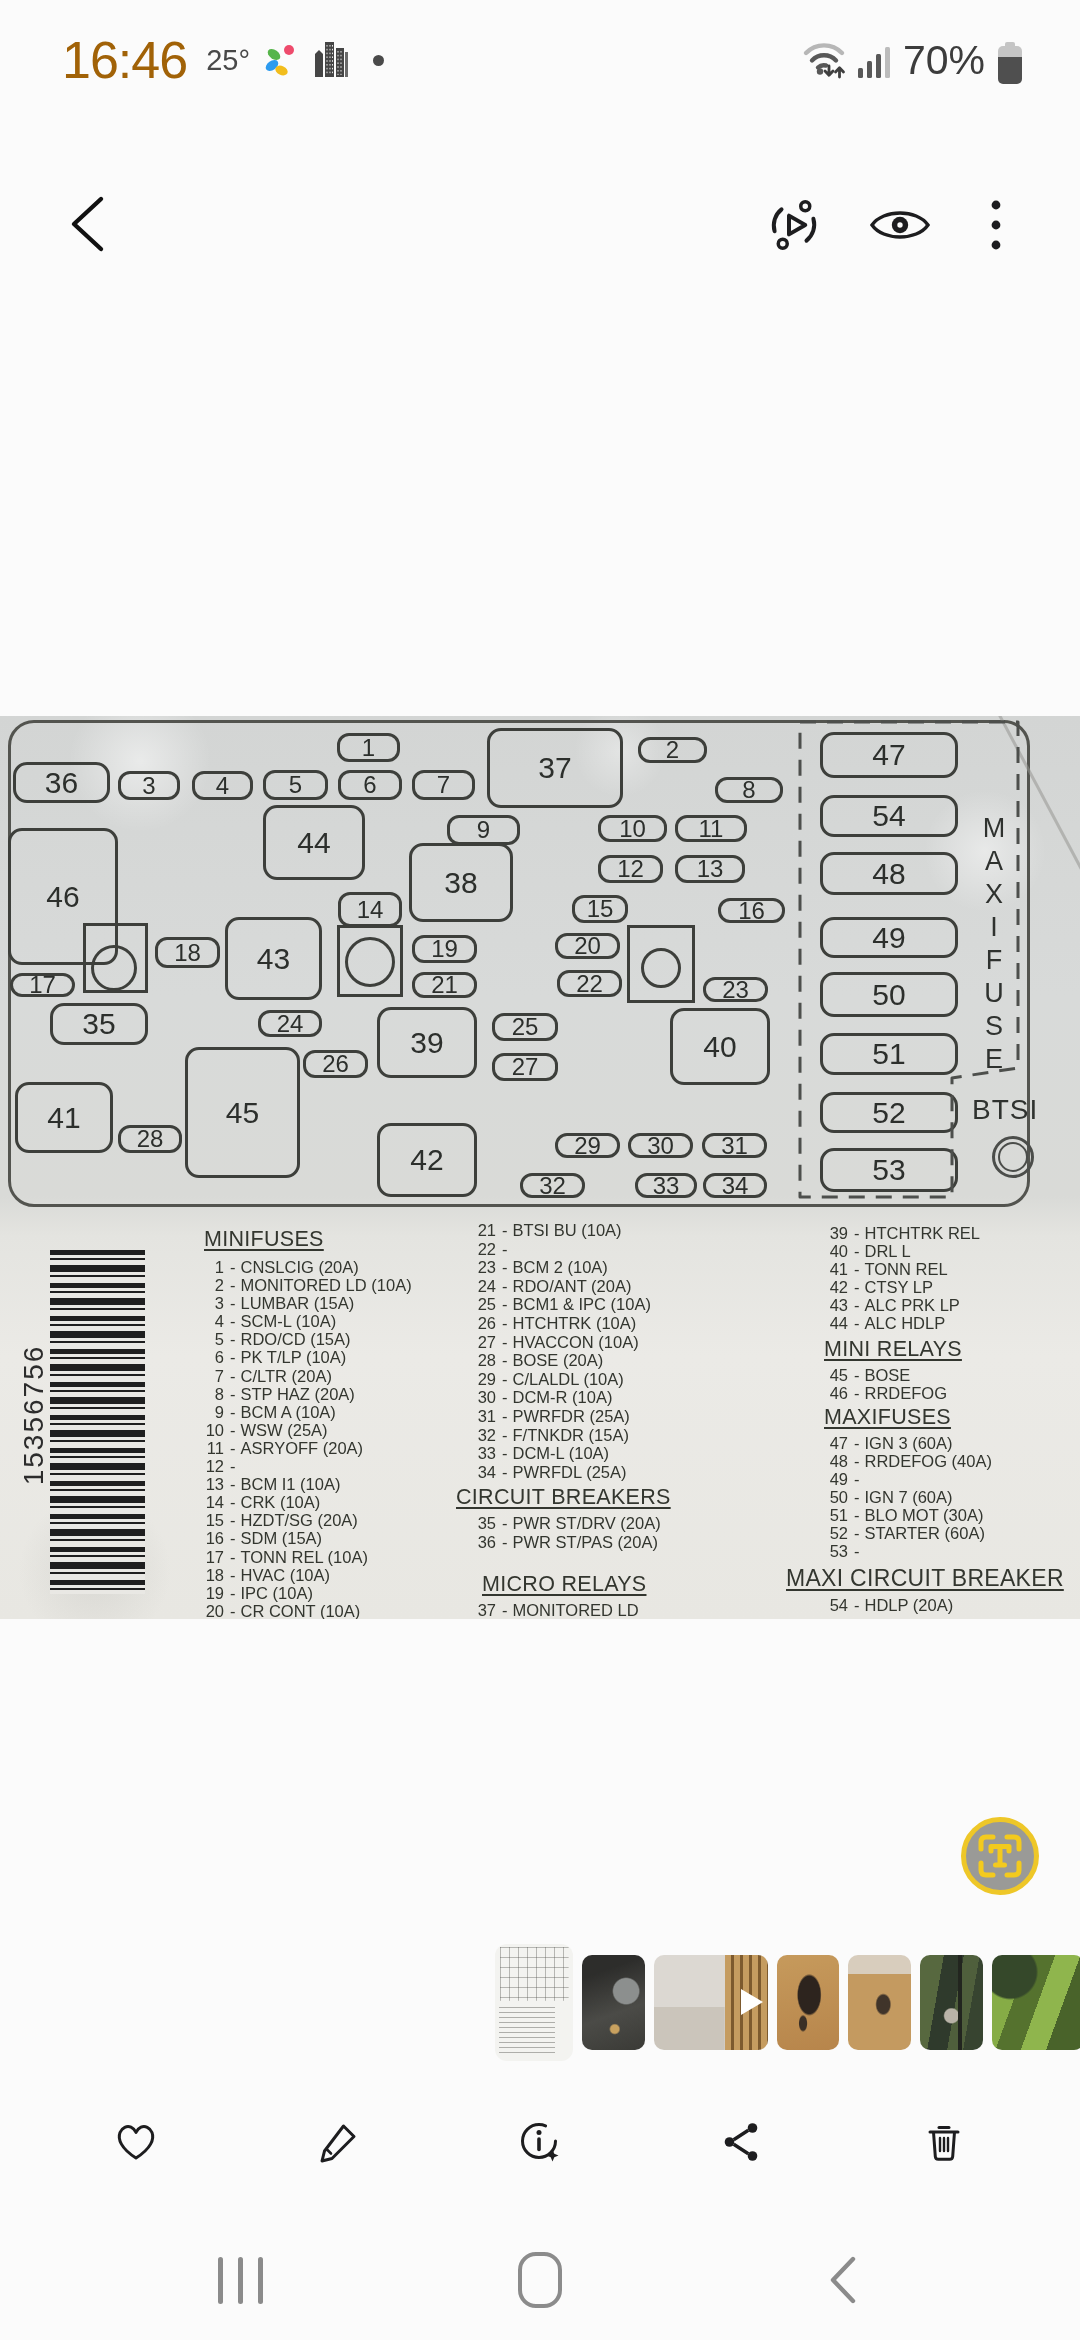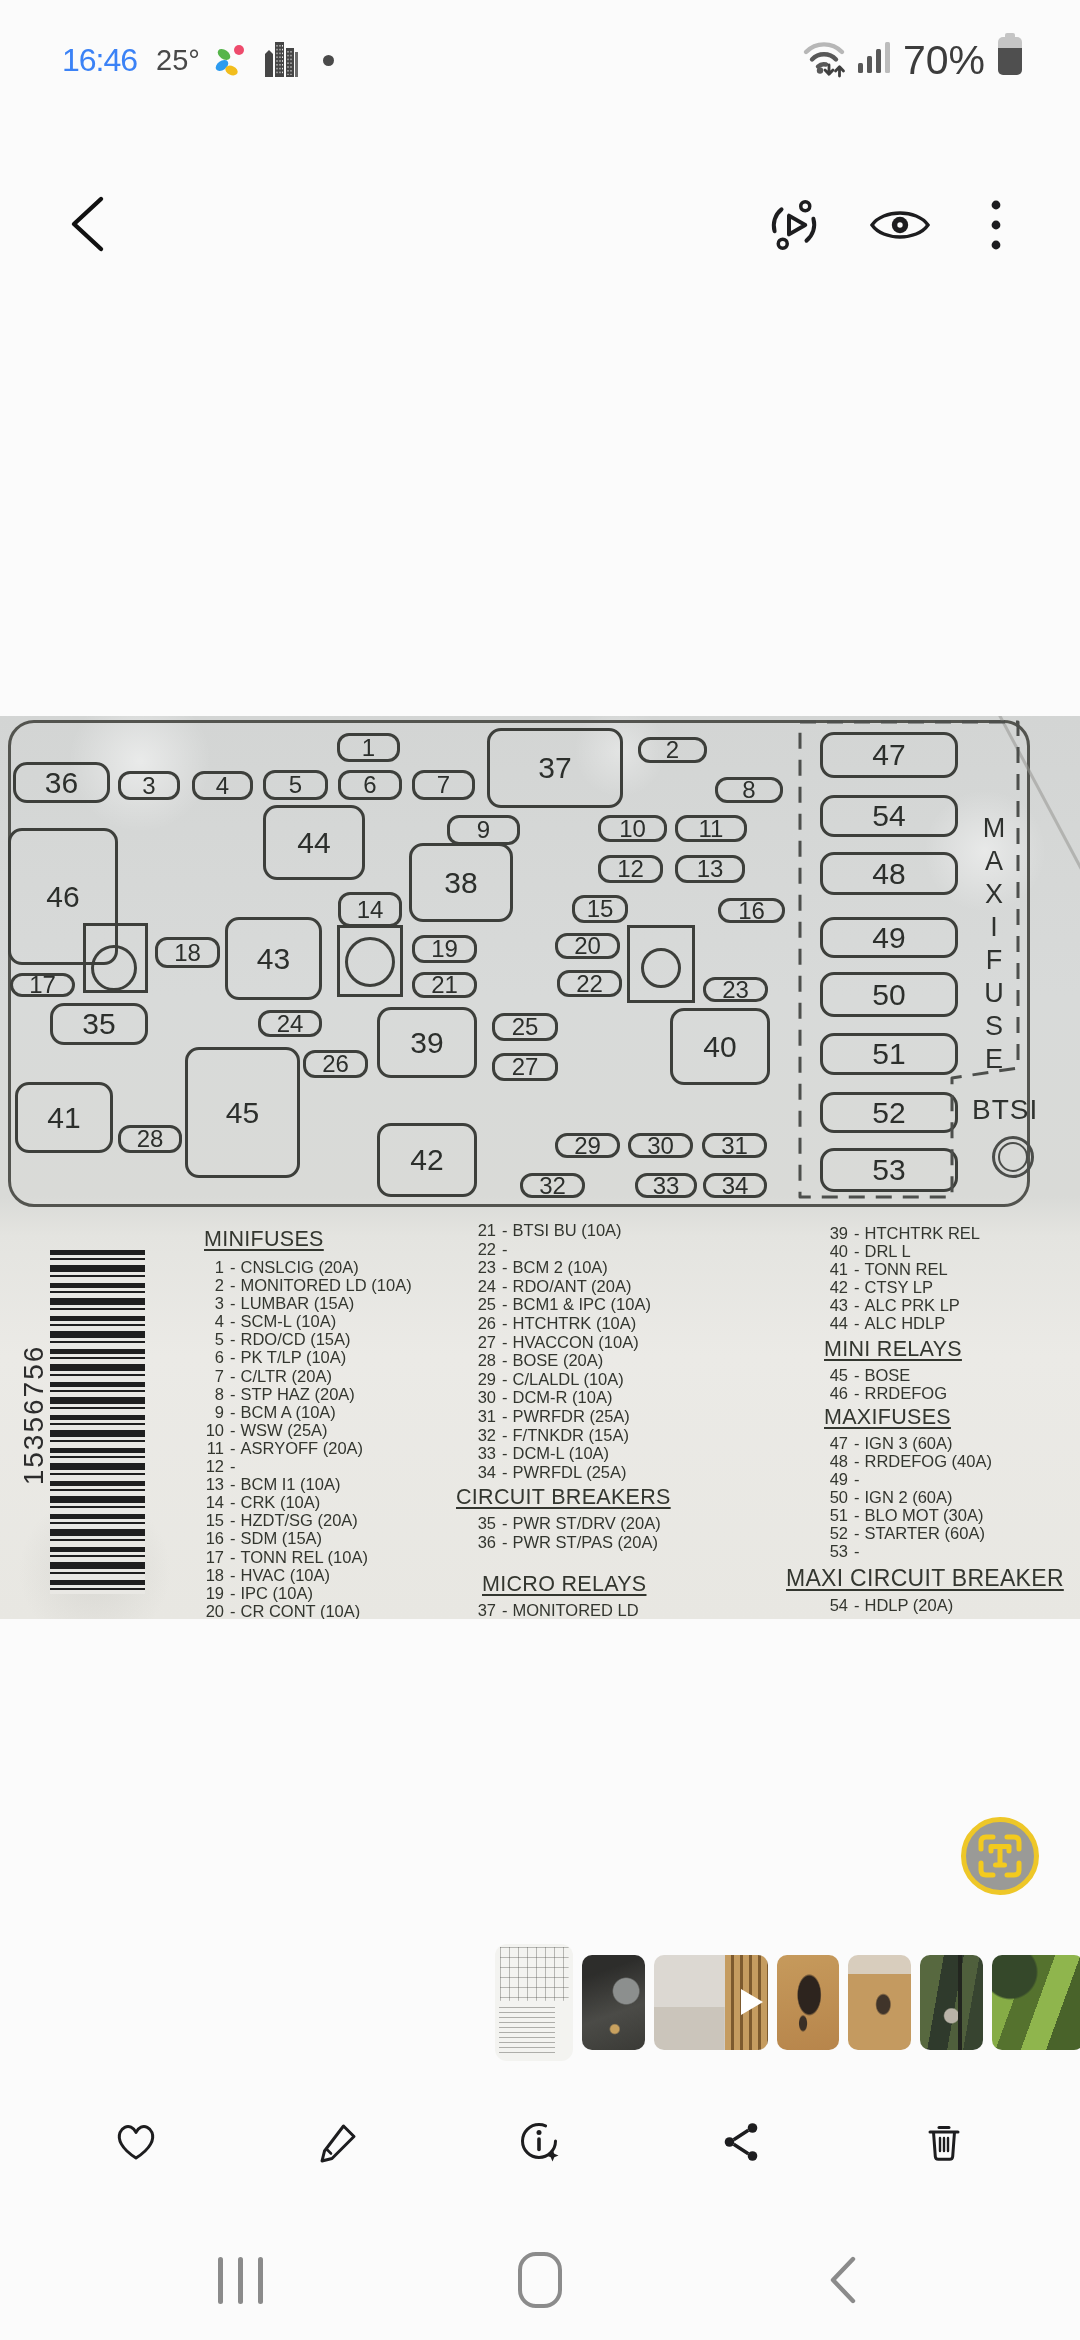--- a/index.html
+++ b/index.html
@@ -1,30 +1,30 @@
 <!DOCTYPE html>
 <html><head>
 <meta charset="utf-8">
 <style>
 *{margin:0;padding:0;box-sizing:border-box}
 html,body{width:1080px;height:2340px;background:#fbfbfb;font-family:"Liberation Sans",sans-serif;overflow:hidden;position:relative;color:#3c3c3c}
 
 
 .status-bar{position:absolute;top:0;left:0;width:1080px;height:100px;display:flex;align-items:center;padding:20px 58px 0 62px}
 .sb-left{display:flex;align-items:center;gap:15px}
-.sb-time{font-size:32px;letter-spacing:-1px;color:#3b82f6}
+.sb-time{font-size:52px;letter-spacing:-1px;color:#a16207}
 .sb-temp{font-size:29px;color:#484848;margin-left:4px}
 .sb-colordots{position:relative;width:30px;height:30px;display:inline-block}
 .cd{position:absolute;border-radius:50%}
 .cd.g{width:14px;height:9px;background:#56b54a;left:2px;top:5px;transform:rotate(35deg)}
 .cd.p{width:10px;height:10px;background:#ee4b6c;right:1px;top:0}
 .cd.b{width:14px;height:9px;background:#2d9bef;left:0;bottom:5px;transform:rotate(-35deg)}
 .cd.y{width:13px;height:9px;background:#f2bd1d;left:10px;bottom:0;transform:rotate(25deg)}
 .sb-dot{width:11px;height:11px;border-radius:50%;background:#4a4a4a;margin-left:8px}
-.sb-right{margin-left:auto;display:flex;align-items:flex-start;gap:11px}
+.sb-right{margin-left:auto;display:flex;align-items:flex-end;gap:11px}
 .sb-pct{font-size:41px;color:#3c3c3c}
 .sb-batt{width:24px;height:38px;border-radius:5px;background:linear-gradient(to top,#4f4f4f 0 72%,#c5c5c5 72%);position:relative;margin-left:2px}
 .sb-batt::before{content:"";position:absolute;top:-4px;left:7px;width:10px;height:4px;background:#c5c5c5;border-radius:2px 2px 0 0}
 
 
 .icon-btn{position:absolute;background:none;border:none;cursor:pointer}
 
 
 .photo{position:absolute;left:0;top:716px;width:1080px;height:903px;overflow:hidden;background:linear-gradient(180deg,#d3d5d4 0,#d8dad9 280px,#d9dad7 480px,#e4e4e0 520px,#ebeae6 640px,#e8e7e2 903px)}
 .photo::before{content:"";position:absolute;inset:0;background:
@@ -505,21 +505,21 @@
         <span>RRDEFOG (40A)</span>
       </div>
       <div class="li">
         <span class="num">49</span>
         <span class="sep">-</span>
         <span></span>
       </div>
       <div class="li">
         <span class="num">50</span>
         <span class="sep">-</span>
-        <span>IGN 2 (60A)</span>
+        <span>IGN 7 (60A)</span>
       </div>
       <div class="li">
         <span class="num">51</span>
         <span class="sep">-</span>
         <span>BLO MOT (30A)</span>
       </div>
       <div class="li">
         <span class="num">52</span>
         <span class="sep">-</span>
         <span>STARTER (60A)</span>

